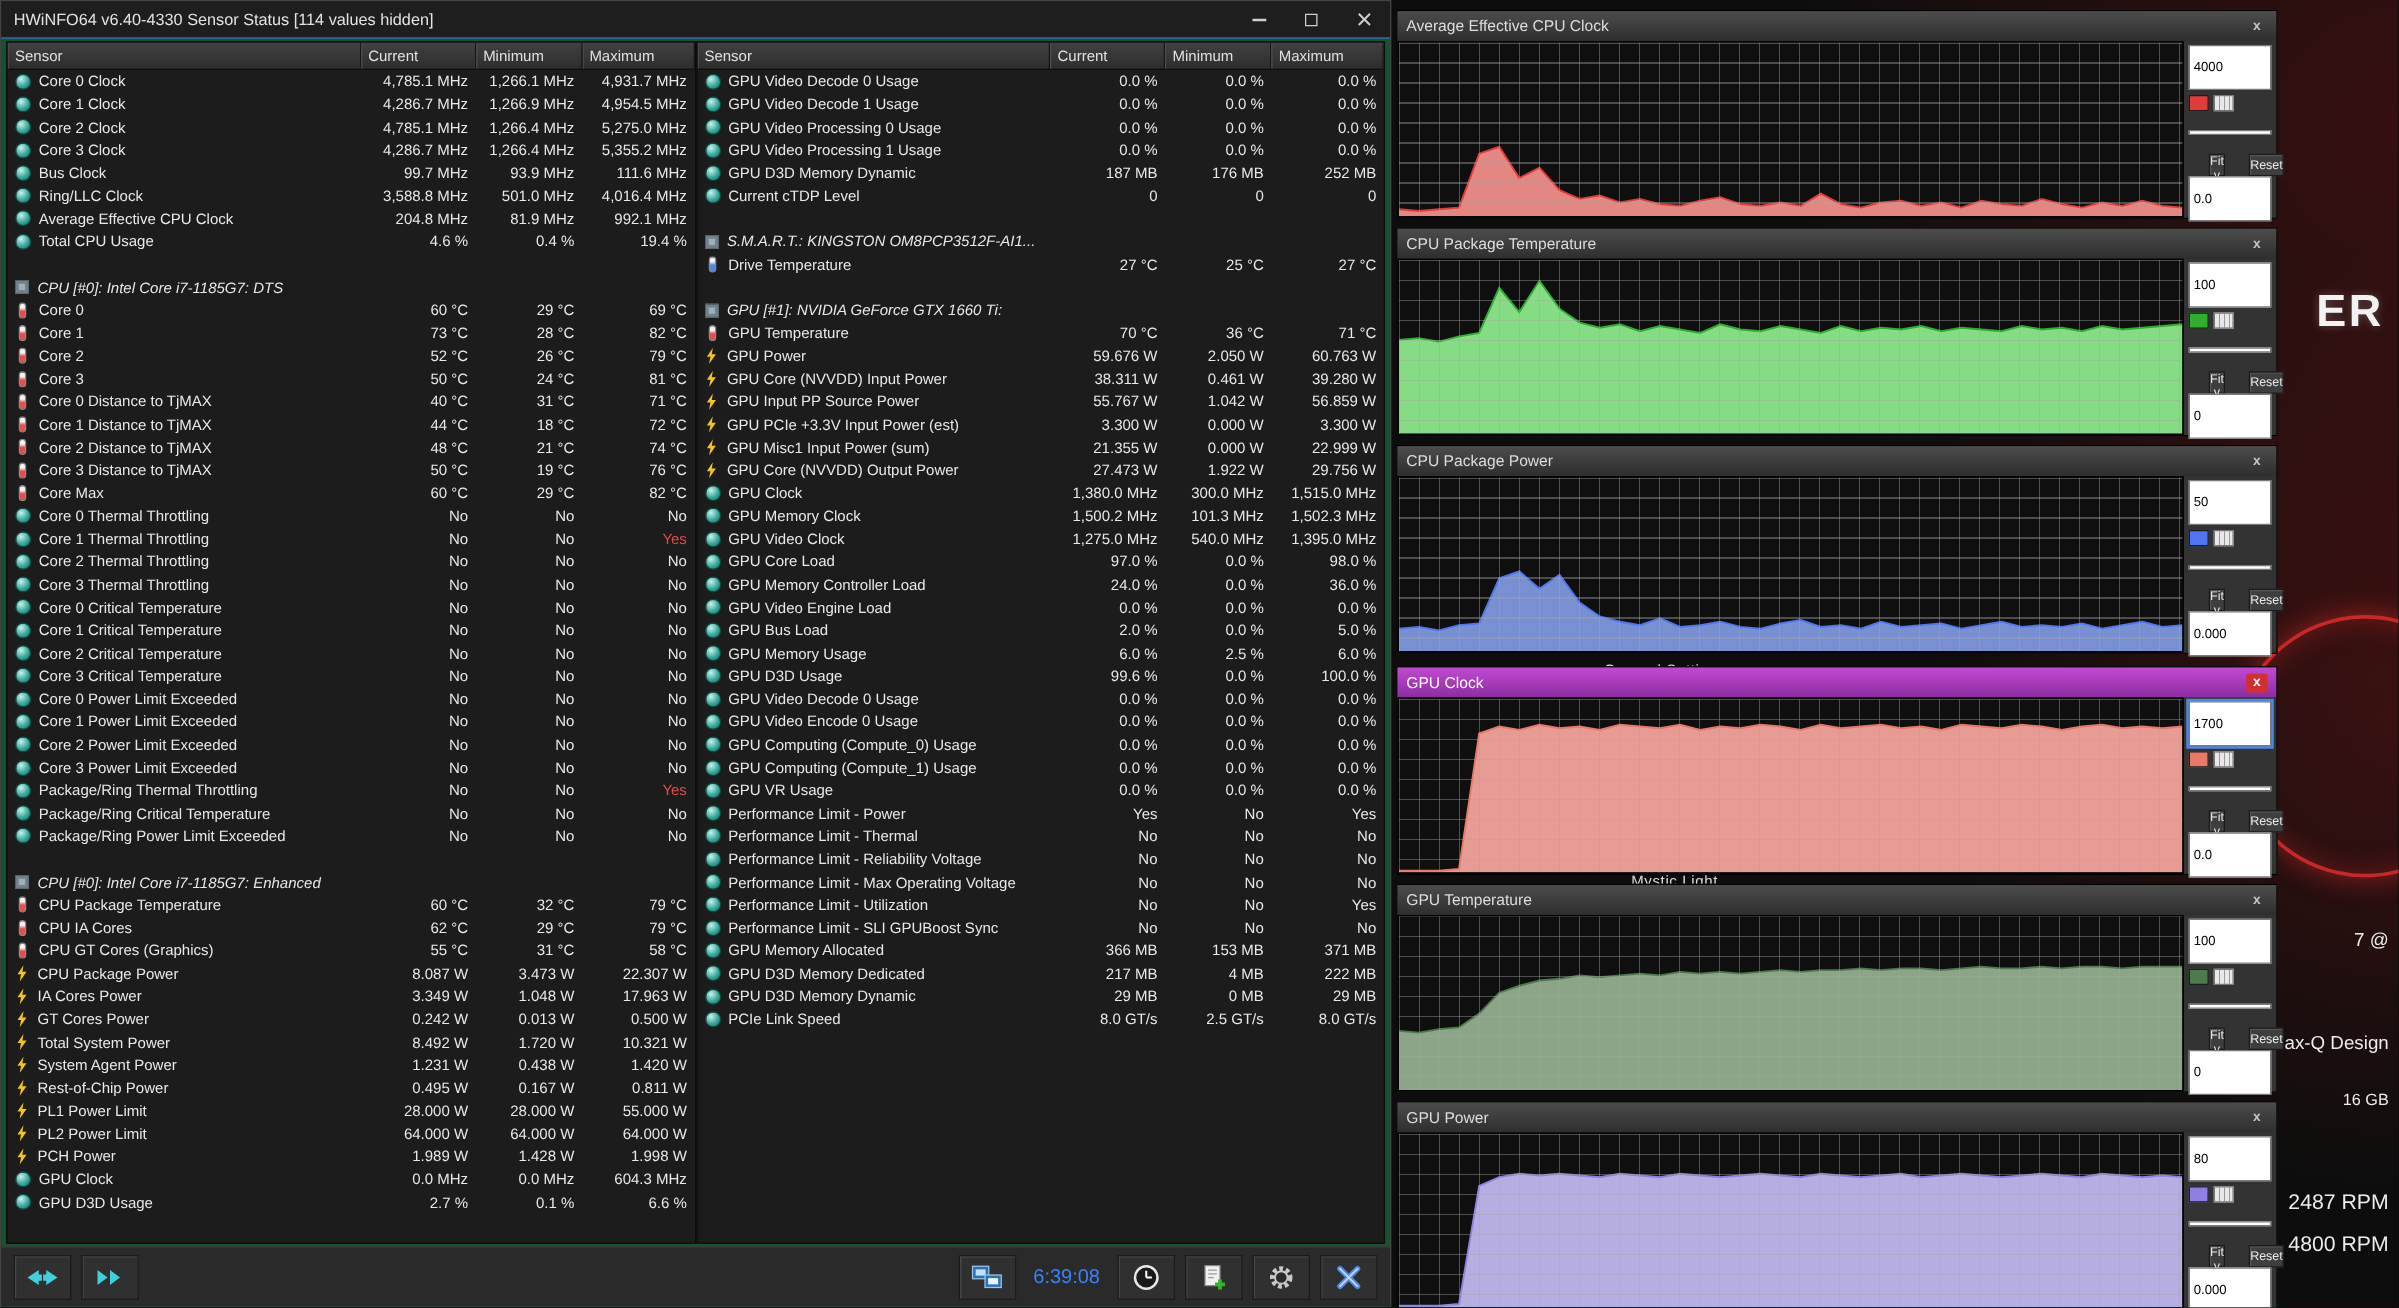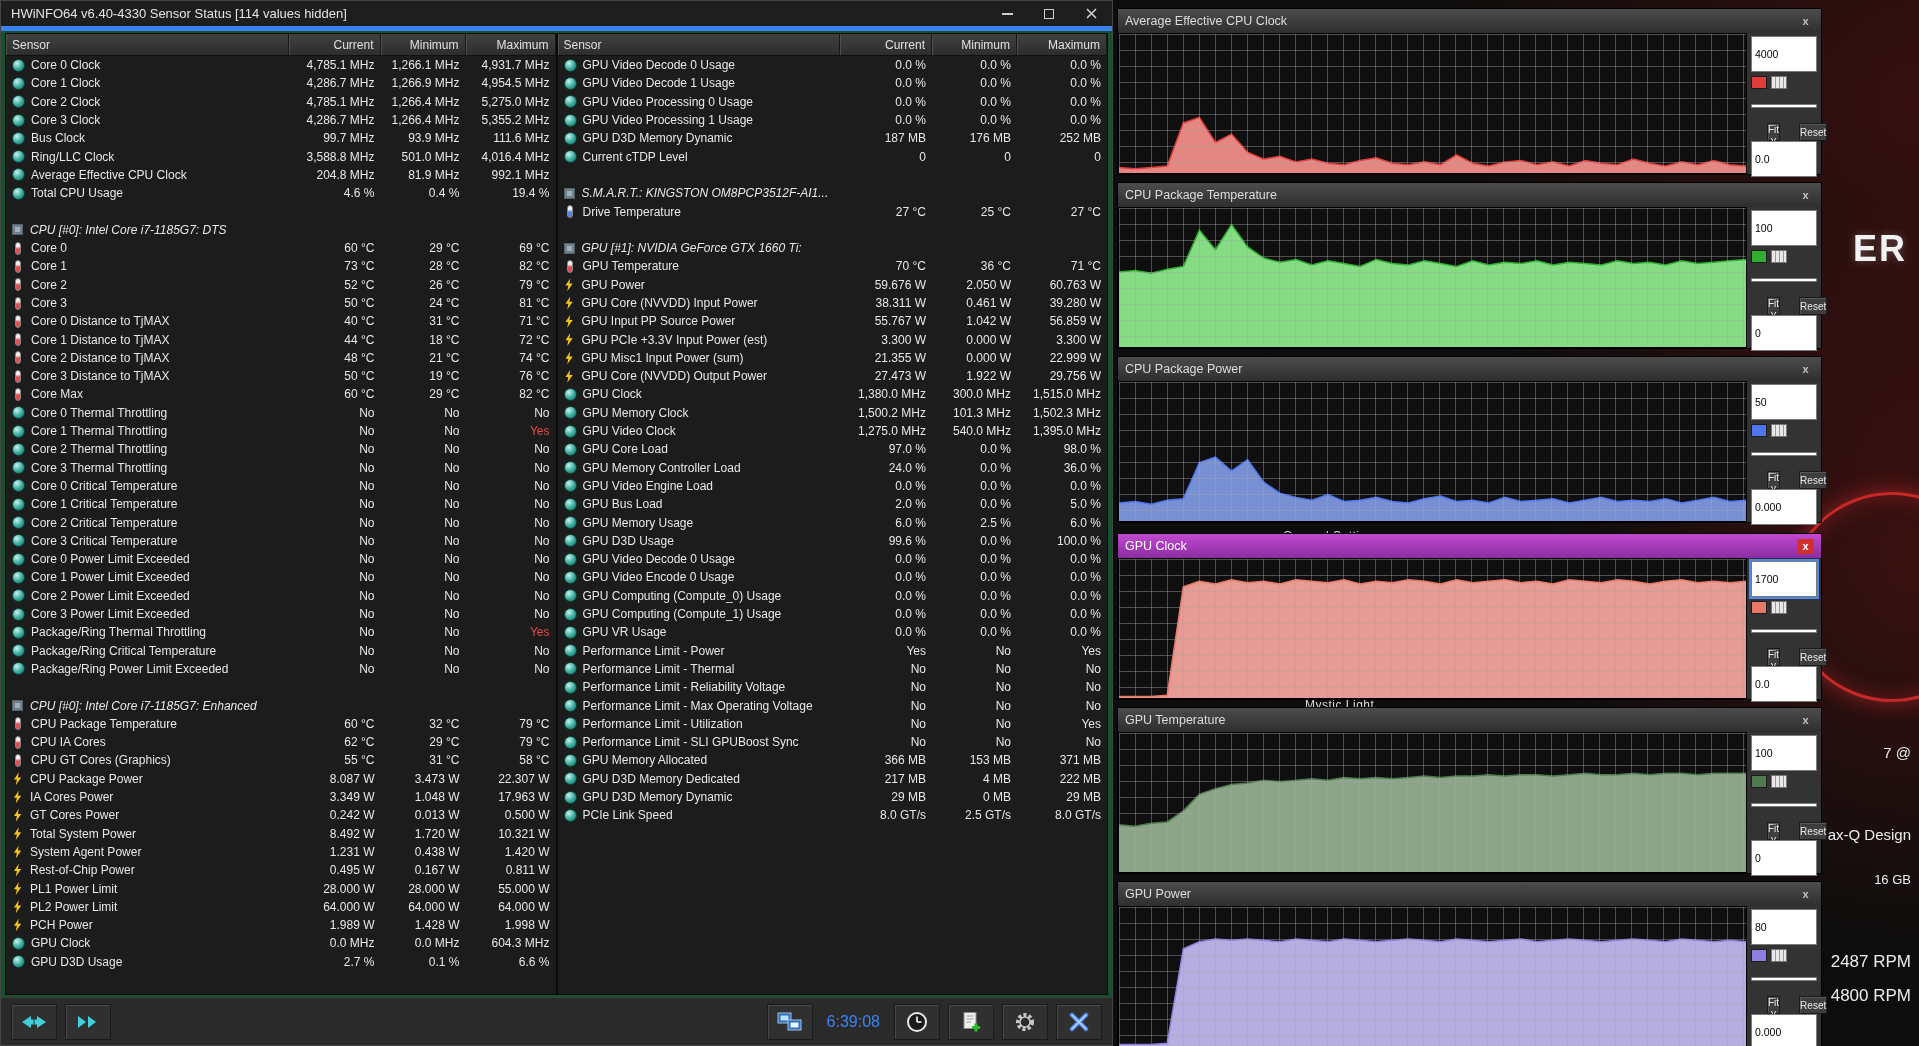--- a/index.html
+++ b/index.html
@@ -24,34 +24,34 @@
   .bd-r3  { top:952px; font-size:17px; }
   .bd-r4  { top:986px; font-size:17px; }
   .bd-ring{ position:absolute; right:-78px; top:492px; width:210px; height:210px; border-radius:50%;
             border:3px solid rgba(225,45,45,.85);
             box-shadow:0 0 22px rgba(225,45,45,.55), inset 0 0 22px rgba(225,45,45,.35); }
 
   
   .hwinfo { position:absolute; left:0; top:0; width:1113px; height:1046px; background:#2a2a2a;
             border:1px solid #454545; z-index:3; }
   .titlebar { height:30px; background:#1e1e1e; display:flex; align-items:center; color:#e3e3e3;
-              font-size:13px; padding-left:10px; border-bottom:5px solid #3b82f6; }
+              font-size:13px; padding-left:10px; border-bottom:1px solid #3b82f6; }
   .titlebar .wspacer { flex:1; }
   .wbtn { width:42px; height:29px; display:flex; align-items:center; justify-content:center; }
   .g-min { width:11px; border-bottom:2px solid #cfcfcf; }
   .g-max { width:10px; height:10px; border:1.5px solid #cfcfcf; }
 
   .content { position:absolute; top:30px; left:0; right:0; bottom:48px; padding:2px 4px;
              display:flex; gap:0; background:#14532d; }
   .pane { flex:1; background:#1c1c1c; border:1px solid #0b0b0b; display:flex; flex-direction:column; overflow:hidden; }
   .phead { display:flex; height:22px; flex:0 0 22px; background:linear-gradient(#414141,#2d2d2d);
            color:#e0e0e0; font-size:12px; border-bottom:1px solid #101010; }
   .hcell { padding:4px 6px 0 6px; border-right:1px solid #171717; box-shadow:inset 1px 0 0 #4e4e4e; white-space:nowrap; }
   .hlabel { flex:1; }
-  .hnum { text-align:right; }
+  .hnum { text-align:left; }
   .hn0 { width:92px; } .hn1 { width:85px; } .hn2 { width:90px; }
 
   .rows { flex:1; overflow:hidden; font-size:12px; color:#e8e8e8; }
   .trow { display:flex; height:18.3px; align-items:center; white-space:nowrap; }
   .cell.label { flex:1; padding-left:6px; display:flex; align-items:center; overflow:hidden; }
   .cell.num { text-align:right; padding-right:6px; }
   .cn0 { width:92px; } .cn1 { width:85px; } .cn2 { width:90px; }
   .red { color:#e04b4b; }
   .ital { font-style:italic; }
 

